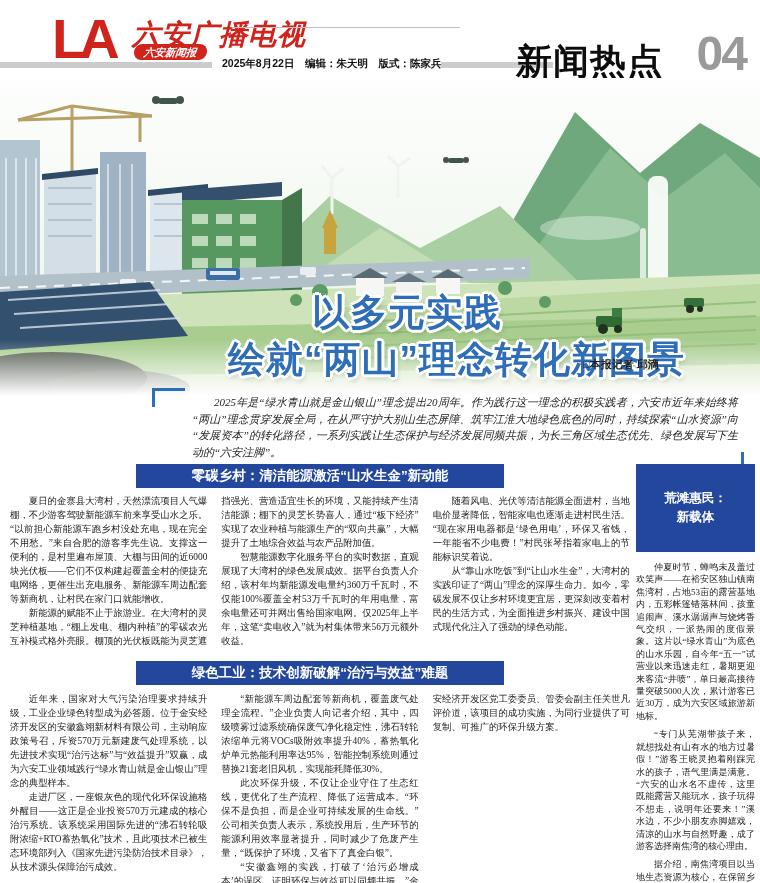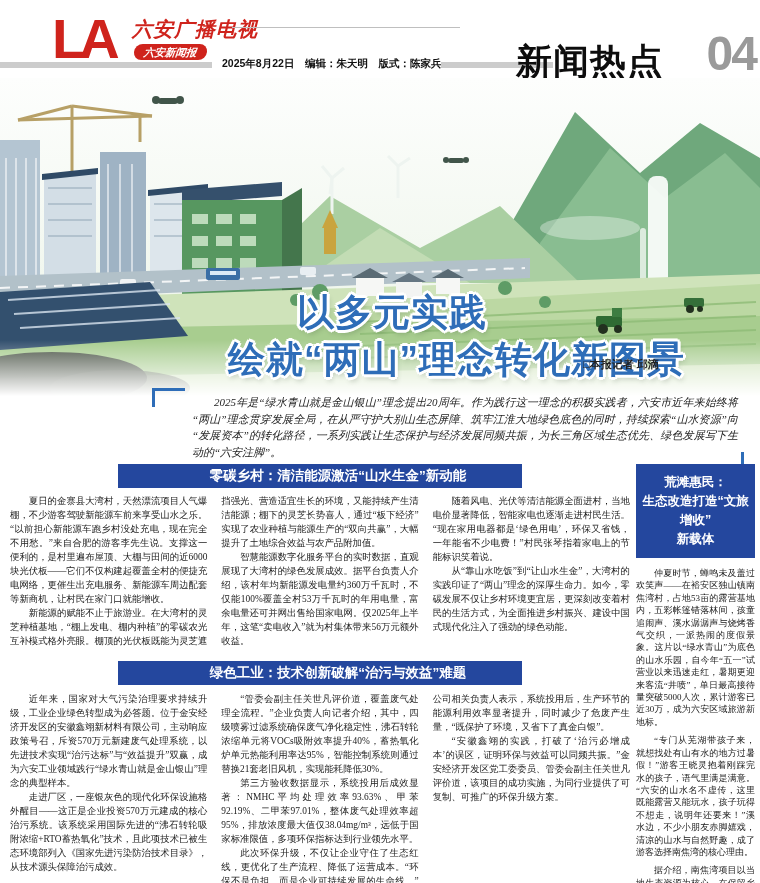--- a/index.html
+++ b/index.html
@@ -3,71 +3,71 @@
 <meta charset="utf-8">
 <style>
   html,body{margin:0;padding:0;background:#e9e9e9;}
   .page{position:relative;width:760px;height:883px;background:#ffffff;overflow:hidden;
         font-family:"Liberation Serif","DejaVu Serif",serif;color:#1b1b1b;}
 
   
   .logo-wrap{position:absolute;left:54px;top:8px;width:180px;height:62px;}
   .logo-la{position:absolute;left:0;top:0;width:74px;height:58px;}
   .brand{position:absolute;left:78px;top:8px;font-family:"Liberation Serif",serif;
-         font-weight:bold;font-style:italic;font-size:20px;color:#cf231c;letter-spacing:1px;white-space:nowrap;}
+         font-weight:bold;font-style:italic;font-size:28px;color:#cf231c;letter-spacing:1px;white-space:nowrap;}
   .badge{position:absolute;left:80px;top:36px;background:#cf231c;color:#fff;
          font-family:"Liberation Sans",sans-serif;font-weight:bold;font-style:italic;
          font-size:10.5px;line-height:16px;padding:0 10px;border-radius:9px;transform:skewX(-6deg);white-space:nowrap;}
   .brand-rule{position:absolute;left:232px;top:27px;width:228px;height:1px;background:#bfbfbf;}
   .date-rule-l{position:absolute;left:0;top:62px;width:212px;height:6px;background:#cccccc;}
   .date-rule-r{position:absolute;left:441px;top:62px;width:112px;height:6px;background:#cccccc;}
   .dateline{position:absolute;left:222px;top:57px;width:215px;text-align:left;
             font-family:"Liberation Sans",sans-serif;font-weight:bold;font-size:10.5px;color:#111;white-space:nowrap;}
   .section-label{position:absolute;right:96px;top:38px;font-family:"Liberation Sans",sans-serif;
             font-weight:bold;font-size:36px;color:#0d0d0d;letter-spacing:1px;}
-  .page-number{position:absolute;right:4px;top:26px;font-family:"Liberation Sans",sans-serif;
+  .page-number{position:absolute;right:14px;top:26px;font-family:"Liberation Sans",sans-serif;
             font-weight:bold;font-size:48px;color:#9a9a9a;letter-spacing:-2px;}
 
   
   .hero{position:absolute;left:0;top:78px;width:760px;height:318px;}
   .headline{position:absolute;font-family:"Liberation Sans","DejaVu Sans",sans-serif;
             font-weight:bold;color:#2e6db8;letter-spacing:1px;white-space:nowrap;
             text-shadow:-2px -2px 0 #fff,2px -2px 0 #fff,-2px 2px 0 #fff,2px 2px 0 #fff,
                         0 -3px 0 #fff,0 3px 0 #fff,-3px 0 0 #fff,3px 0 0 #fff,2px 4px 5px rgba(40,60,40,.25);}
-  .headline-1{left:297px;top:288px;font-size:37px;}
+  .headline-1{left:312px;top:288px;font-size:37px;}
   .headline-2{left:228px;top:335px;font-size:37px;}
   .byline{position:absolute;left:583px;top:357px;font-family:"Liberation Sans",sans-serif;
           font-size:11px;font-weight:bold;color:#222;white-space:nowrap;}
 
   
   .intro{position:absolute;left:192px;top:394px;width:546px;font-style:italic;
          font-size:11px;line-height:16.5px;text-align:justify;color:#222;}
   .intro p{margin:0;text-indent:2em;}
   .intro::before{content:"";position:absolute;left:-40px;top:-6px;width:30px;height:16px;
          border-left:3px solid #2e6db8;border-top:3px solid #2e6db8;}
   .intro::after{content:"";position:absolute;right:-6px;bottom:-10px;width:64px;height:14px;
          border-right:3px solid #2e6db8;border-bottom:4px solid #2e6db8;}
 
   
   .main-col{position:absolute;left:10px;top:464px;width:620px;}
   .sec-header{width:368px;margin:0 auto;background:#24479e;color:#ffffff;text-align:center;
         font-family:"Liberation Sans",sans-serif;font-weight:bold;font-size:13.5px;
-        line-height:24px;height:24px;white-space:nowrap;padding-left:36px;}
+        line-height:24px;height:24px;white-space:nowrap;}
   .sec-body{margin-top:6px;column-count:3;column-gap:14px;column-fill:auto;
         font-size:9.4px;line-height:14px;text-align:justify;overflow:hidden;}
   .sec-body p{margin:0;text-indent:2em;}
   #sec1-body{height:160px;}
   #sec2-body{height:198px;margin-top:7px;}
   .sec2-gap{margin-top:7px;text-align:center;}
 
   
   .sidebar{position:absolute;left:636px;top:464px;width:119px;height:419px;overflow:hidden;}
   .sidebar-header{background:#24479e;color:#fff;text-align:center;
         font-family:"Liberation Sans",sans-serif;font-weight:bold;font-size:12.5px;
-        line-height:19px;padding:9px 2px;}
+        line-height:19px;padding:25px 2px;}
   .sidebar-body{margin-top:9px;font-size:9px;line-height:12.4px;text-align:justify;}
   .sidebar-body p{margin:0 0 6px 0;text-indent:2em;}
 </style>
 </head>
 <body>
 
 <div class="page">
 
   <div class="logo-wrap">
     <svg class="logo-la" viewBox="0 0 74 58">
@@ -262,31 +262,29 @@
       <p>夏日的金寨县大湾村，天然漂流项目人气爆棚，不少游客驾驶新能源车前来享受山水之乐。“以前担心新能源车跑乡村没处充电，现在完全不用愁。”来自合肥的游客李先生说。支撑这一便利的，是村里遍布屋顶、大棚与田间的近6000块光伏板——它们不仅构建起覆盖全村的便捷充电网络，更催生出充电服务、新能源车周边配套等新商机，让村民在家门口就能增收。</p>
       <p>新能源的赋能不止于旅游业。在大湾村的灵芝种植基地，“棚上发电、棚内种植”的零碳农光互补模式格外亮眼。棚顶的光伏板既能为灵芝遮挡强光、营造适宜生长的环境，又能持续产生清洁能源；棚下的灵芝长势喜人，通过“板下经济”实现了农业种植与能源生产的“双向共赢”，大幅提升了土地综合效益与农产品附加值。</p>
       <p>智慧能源数字化服务平台的实时数据，直观展现了大湾村的绿色发展成效。据平台负责人介绍，该村年均新能源发电量约360万千瓦时，不仅能100%覆盖全村53万千瓦时的年用电量，富余电量还可并网出售给国家电网。仅2025年上半年，这笔“卖电收入”就为村集体带来56万元额外收益。</p>
       <p>随着风电、光伏等清洁能源全面进村，当地电价显著降低，智能家电也逐渐走进村民生活。“现在家用电器都是‘绿色用电’，环保又省钱，一年能省不少电费！”村民张琴指着家电上的节能标识笑着说。</p>
       <p>从“靠山水吃饭”到“让山水生金”，大湾村的实践印证了“两山”理念的深厚生命力。如今，零碳发展不仅让乡村环境更宜居，更深刻改变着村民的生活方式，为全面推进乡村振兴、建设中国式现代化注入了强劲的绿色动能。</p>
     </div>
     <div class="sec-header sec2-gap">绿色工业：技术创新破解“治污与效益”难题</div>
     <div class="sec-body" id="sec2-body">
       <p>近年来，国家对大气污染治理要求持续升级，工业企业绿色转型成为必答题。位于金安经济开发区的安徽鑫翊新材料有限公司，主动响应政策号召，斥资570万元新建废气处理系统，以先进技术实现“治污达标”与“效益提升”双赢，成为六安工业领域践行“绿水青山就是金山银山”理念的典型样本。</p>
       <p>走进厂区，一座银灰色的现代化环保设施格外醒目——这正是企业投资570万元建成的核心治污系统。该系统采用国际先进的“沸石转轮吸附浓缩+RTO蓄热氧化”技术，且此项技术已被生态环境部列入《国家先进污染防治技术目录》，从技术源头保障治污成效。</p>
-      <p>“管委会副主任关世凡评价道，覆盖废气处理全流程。”企业负责人向记者介绍，其中，四级喷雾过滤系统确保废气净化稳定性，沸石转轮浓缩单元将VOCs吸附效率提升40%，蓄热氧化炉单元热能利用率达95%，智能控制系统则通过替换21套老旧风机，实现能耗降低30%。</p>
-      <p>第三方验收数据显示，系统投用后成效显著：NMHC平均处理效率93.63%、甲苯92.19%、二甲苯97.01%，整体废气处理效率超95%，排放浓度最大值仅38.04mg/m³，远低于国家标准限值，多项环保指标达到行业领先水平。</p>
+      <p>“新能源车周边配套等新商机，覆盖废气处理全流程。”企业负责人向记者介绍，其中，四级喷雾过滤系统确保废气净化稳定性，沸石转轮浓缩单元将VOCs吸附效率提升40%，蓄热氧化炉单元热能利用率达95%，智能控制系统则通过替换21套老旧风机，实现能耗降低30%。</p>
       <p>此次环保升级，不仅让企业守住了生态红线，更优化了生产流程、降低了运营成本。“环保不是负担，而是企业可持续发展的生命线。”公司相关负责人表示，系统投用后，生产环节的能源利用效率显著提升，同时减少了危废产生量，“既保护了环境，又省下了真金白银”。</p>
       <p>“安徽鑫翊的实践，打破了‘治污必增成本’的误区，证明环保与效益可以同频共振。”金安经济开发区党工委委员、管委会副主任关世凡评价道，该项目的成功实施，为同行业提供了可复制、可推广的环保升级方案。</p>
     </div>
   </div>
 
   <div class="sidebar">
     <div class="sidebar-header">
       <div>荒滩惠民：</div>
-      <div>生态改造打造“文旅增收”</div>
       <div>新载体</div>
     </div>
     <div class="sidebar-body">
       <p>仲夏时节，蝉鸣未及盖过欢笑声——在裕安区独山镇南焦湾村，占地53亩的露营基地内，五彩帐篷错落林间，孩童追闹声、溪水潺潺声与烧烤香气交织，一派热闹的度假景象。这片以“绿水青山”为底色的山水乐园，自今年“五一”试营业以来迅速走红，暑期更迎来客流“井喷”，单日最高接待量突破5000人次，累计游客已近30万，成为六安区域旅游新地标。</p>
       <p>“专门从芜湖带孩子来，就想找处有山有水的地方过暑假！”游客王晓灵抱着刚踩完水的孩子，语气里满是满意。“六安的山水名不虚传，这里既能露营又能玩水，孩子玩得不想走，说明年还要来！”溪水边，不少小朋友赤脚嬉戏，清凉的山水与自然野趣，成了游客选择南焦湾的核心理由。</p>
       <p>据介绍，南焦湾项目以当地生态资源为核心，在保留乡村质朴风貌的基础上，打造多元化休闲体验——白日可亲水嬉戏、林间露营，感受自然野趣；夜晚则有别样精彩，成为独山镇夜经济的“闪亮名片”。</p>
 
     </div>
   </div>
 

